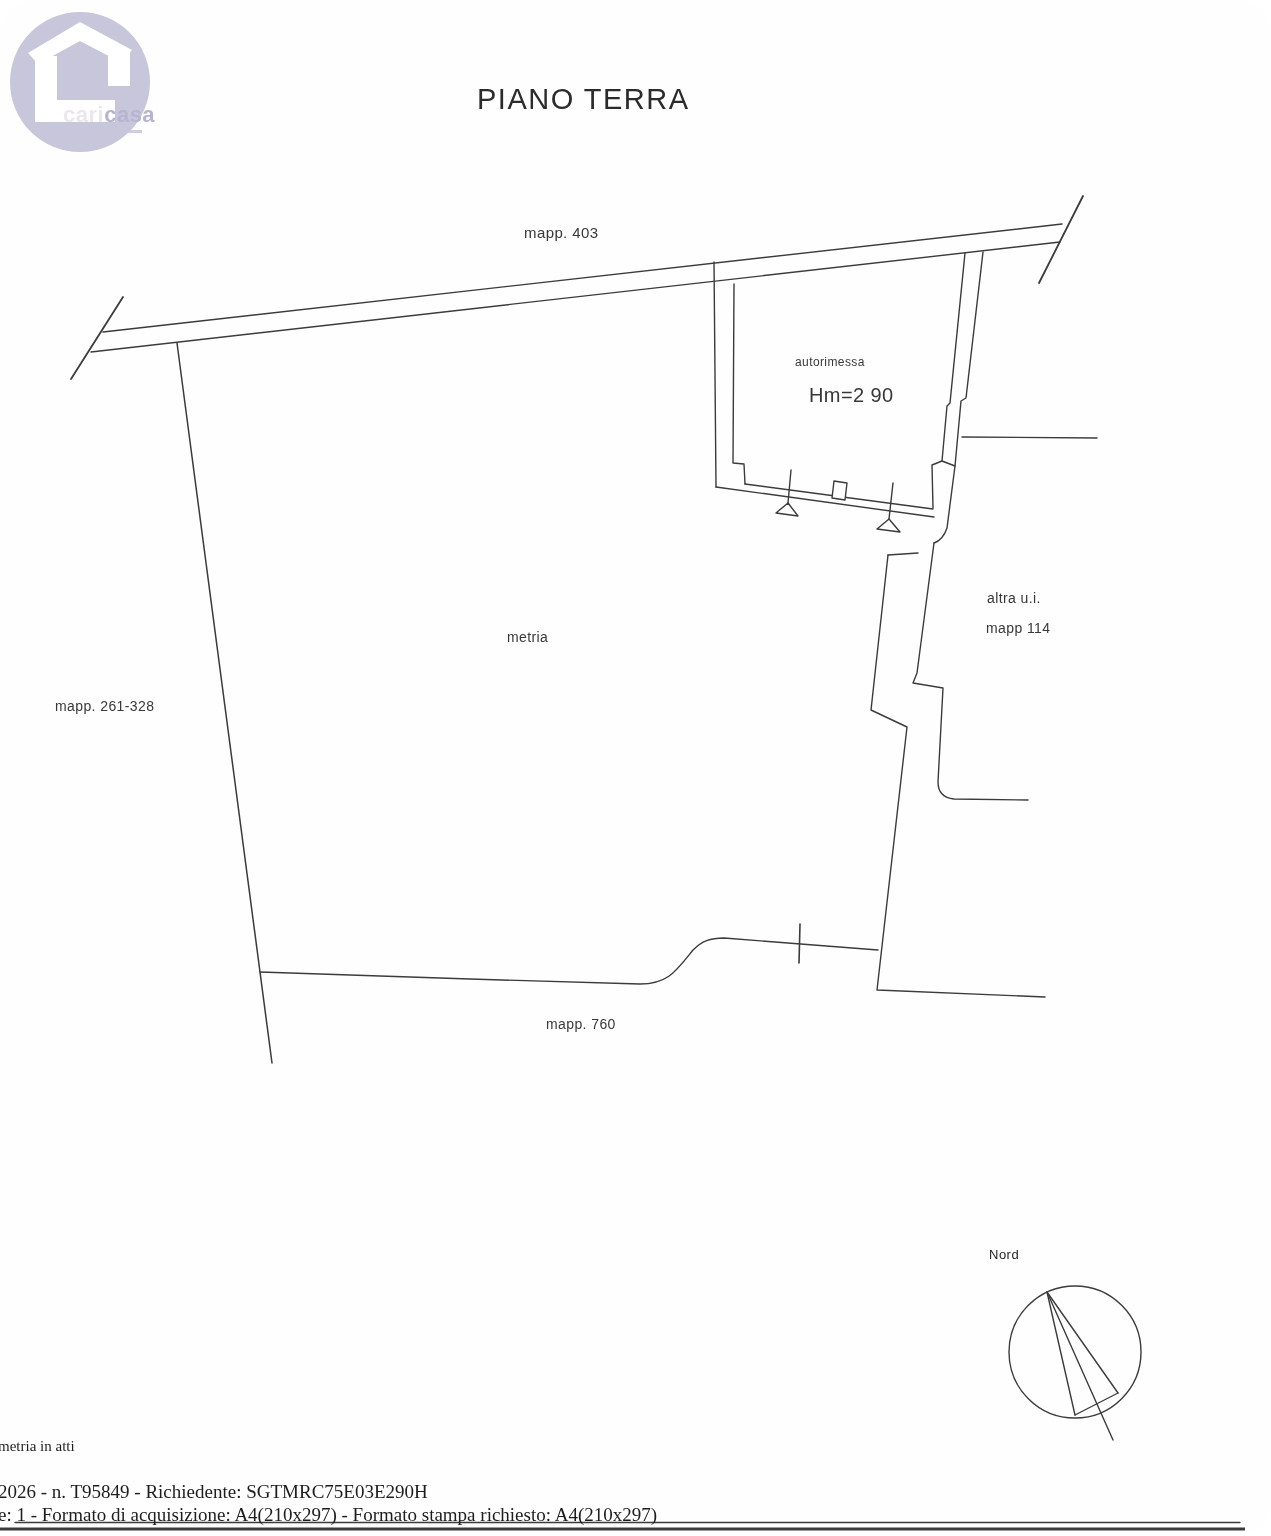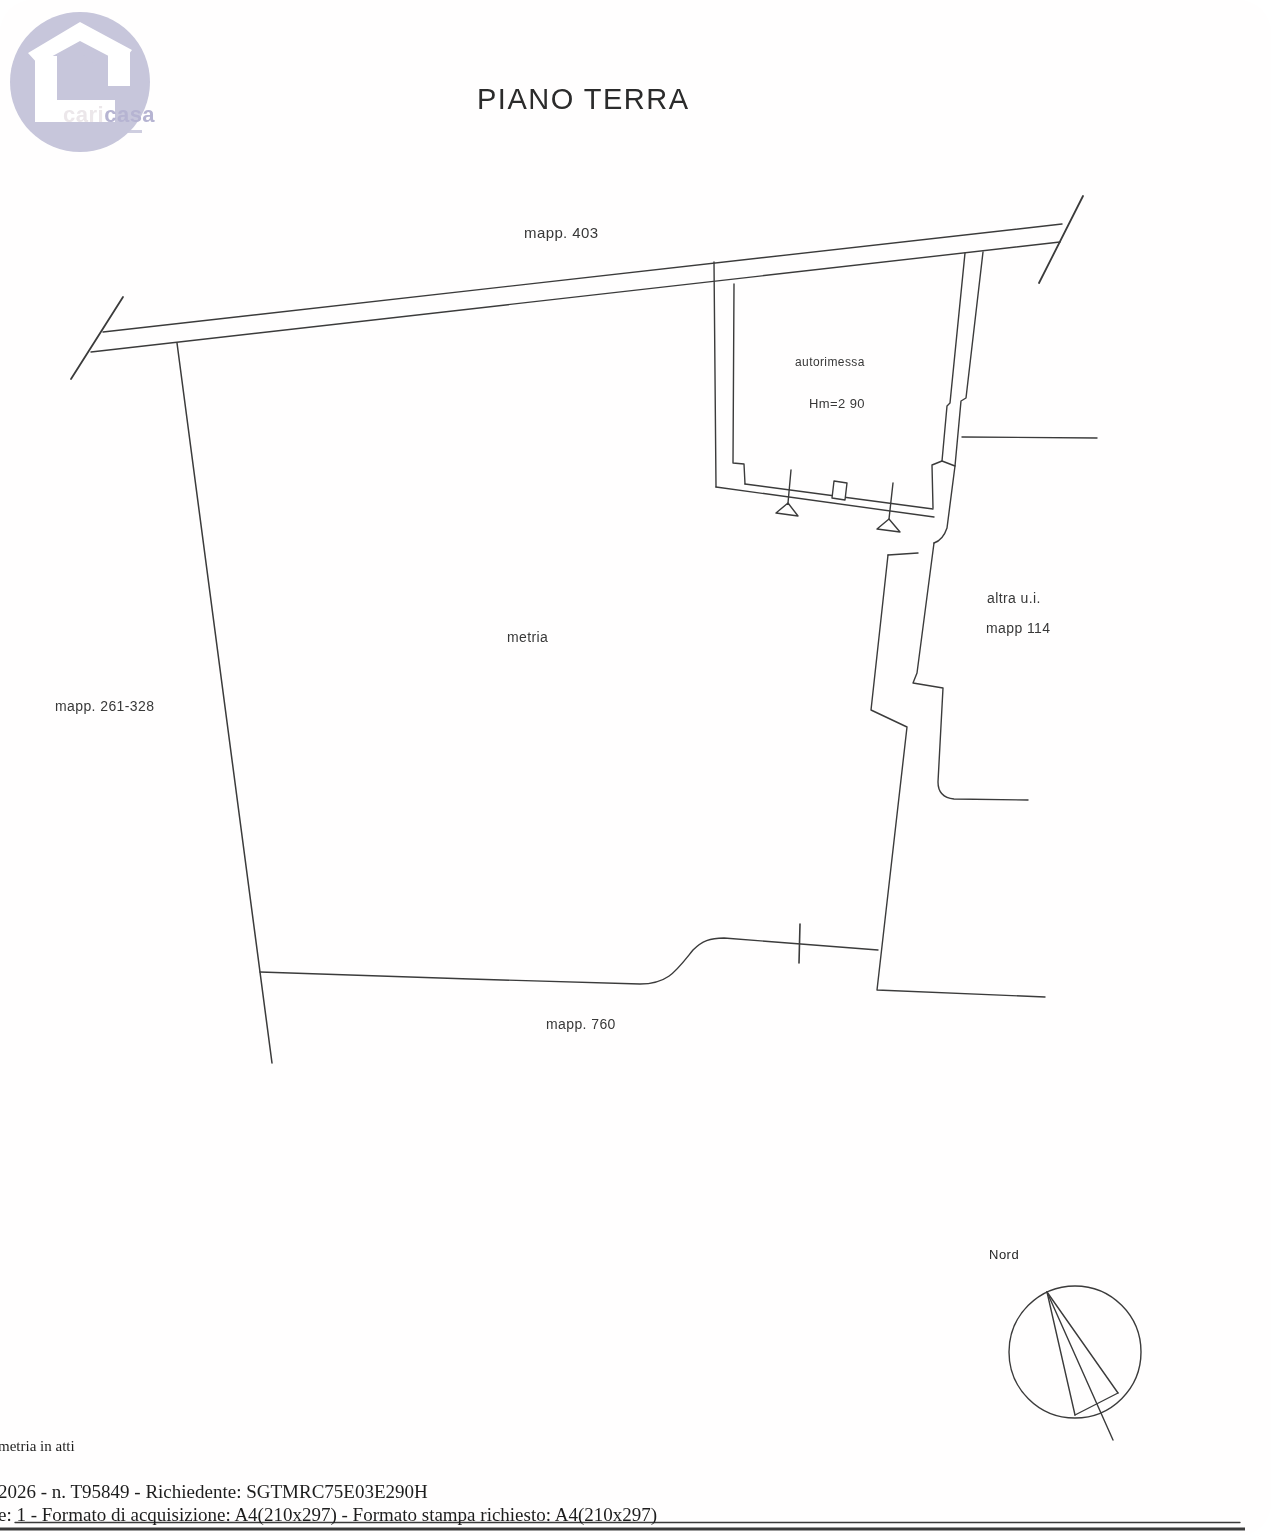--- a/index.html
+++ b/index.html
@@ -87,21 +87,21 @@
       <path d="M1075 1415 L1118 1393"></path>
       <path d="M1047 1292 L1113 1440"></path>
     </g>
 
     <path d="M15 1522.5 L1240 1522.5" stroke-width="1.3"></path>
     <path d="M0 1529 L1245 1529" stroke-width="2.8" stroke-linecap="butt"></path>
   </svg>
 
   <div class="lbl" style="left:524px;top:224px;font-size:15px;">mapp. 403</div>
   <div class="lbl" style="left:795px;top:355px;font-size:12px;">autorimessa</div>
-  <div class="lbl" style="left:809px;top:396px;font-size:13px;">Hm=2 90</div>
+  <div class="lbl" style="left:809px;top:384px;font-size:20px;">Hm=2 90</div>
   <div class="lbl" style="left:507px;top:629px;">metria</div>
   <div class="lbl" style="left:55px;top:698px;text-align:center;">mapp. 261-328</div>
   <div class="lbl" style="left:987px;top:590px;">altra u.i.</div>
   <div class="lbl" style="left:986px;top:620px;">mapp 114</div>
   <div class="lbl" style="left:546px;top:1016px;">mapp. 760</div>
 
   <div class="nord">Nord</div>
 
   <div class="footer f1">metria in atti</div>
   <div class="footer f2">2026 - n. T95849 - Richiedente: SGTMRC75E03E290H</div>

